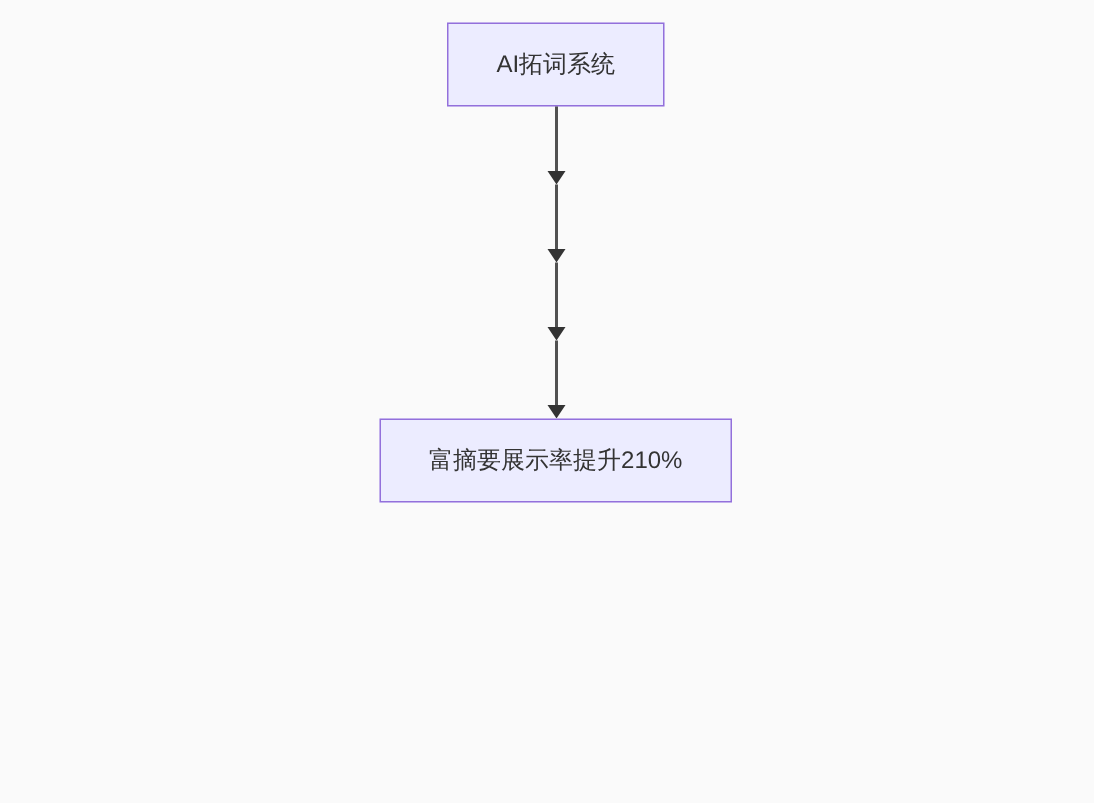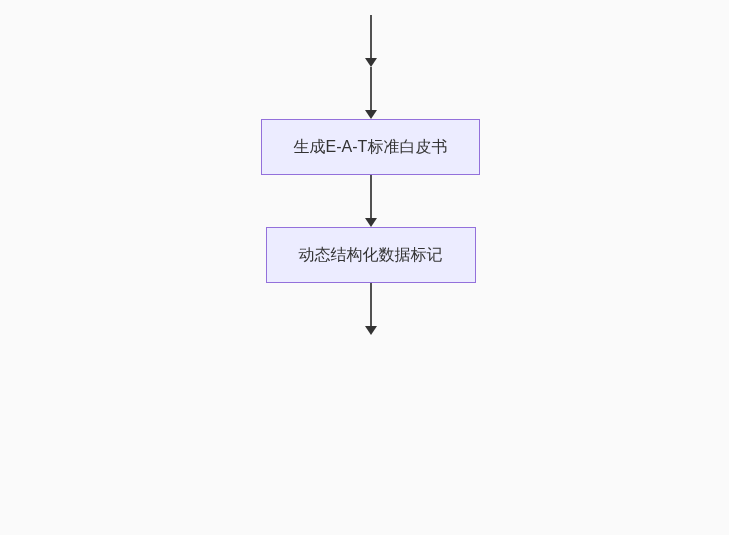--- a/index.html
+++ b/index.html
@@ -61,44 +61,44 @@
     border-left: 6px solid transparent;
     border-right: 6px solid transparent;
     border-top: 9px solid var(--arrow);
   }
 </style>
 </head>
 <body>
 
 <div class="flowchart">
 
+  <div class="flow-node">
+    <span>AI拓词系统</span>
+  </div>
+
+  <div class="flow-arrow">
+    <div class="shaft"></div>
+    <div class="head"></div>
+  </div>
+
+
+  <div class="flow-arrow">
+    <div class="shaft"></div>
+    <div class="head"></div>
+  </div>
+
 
   <div class="flow-arrow">
     <div class="shaft"></div>
     <div class="head"></div>
   </div>
 
 
   <div class="flow-arrow">
     <div class="shaft"></div>
     <div class="head"></div>
   </div>
 
   <div class="flow-node">
-    <span>生成E-A-T标准白皮书</span>
+    <span>富摘要展示率提升210%</span>
   </div>
-
-  <div class="flow-arrow">
-    <div class="shaft"></div>
-    <div class="head"></div>
-  </div>
-
-  <div class="flow-node">
-    <span>动态结构化数据标记</span>
-  </div>
-
-  <div class="flow-arrow">
-    <div class="shaft"></div>
-    <div class="head"></div>
-  </div>
-
 
 </div>
 
 </body></html>

